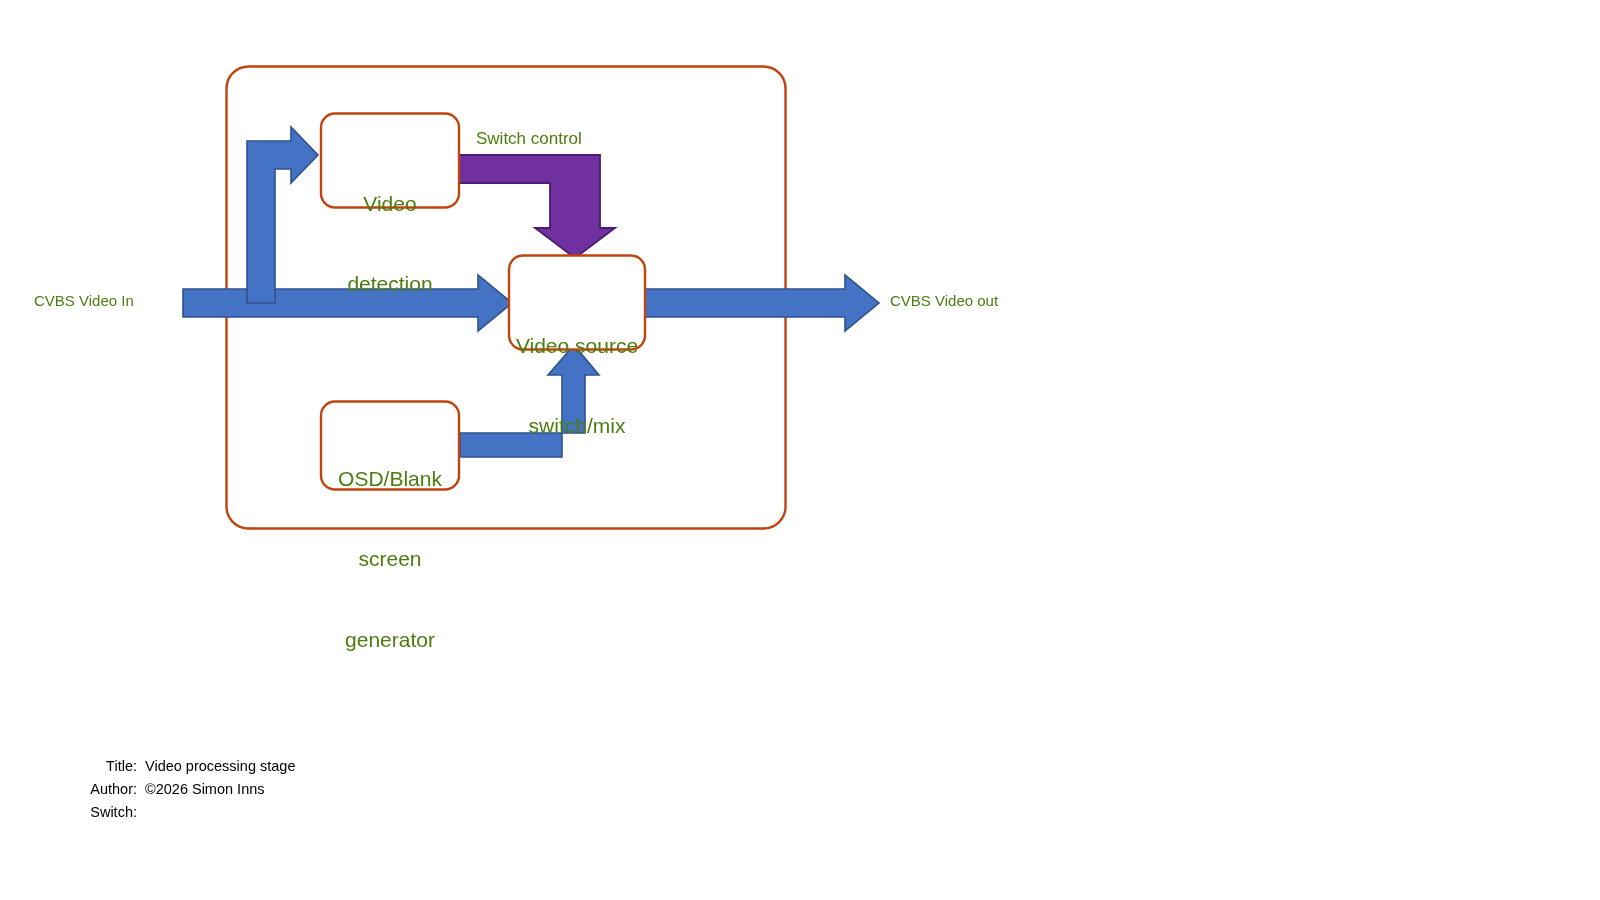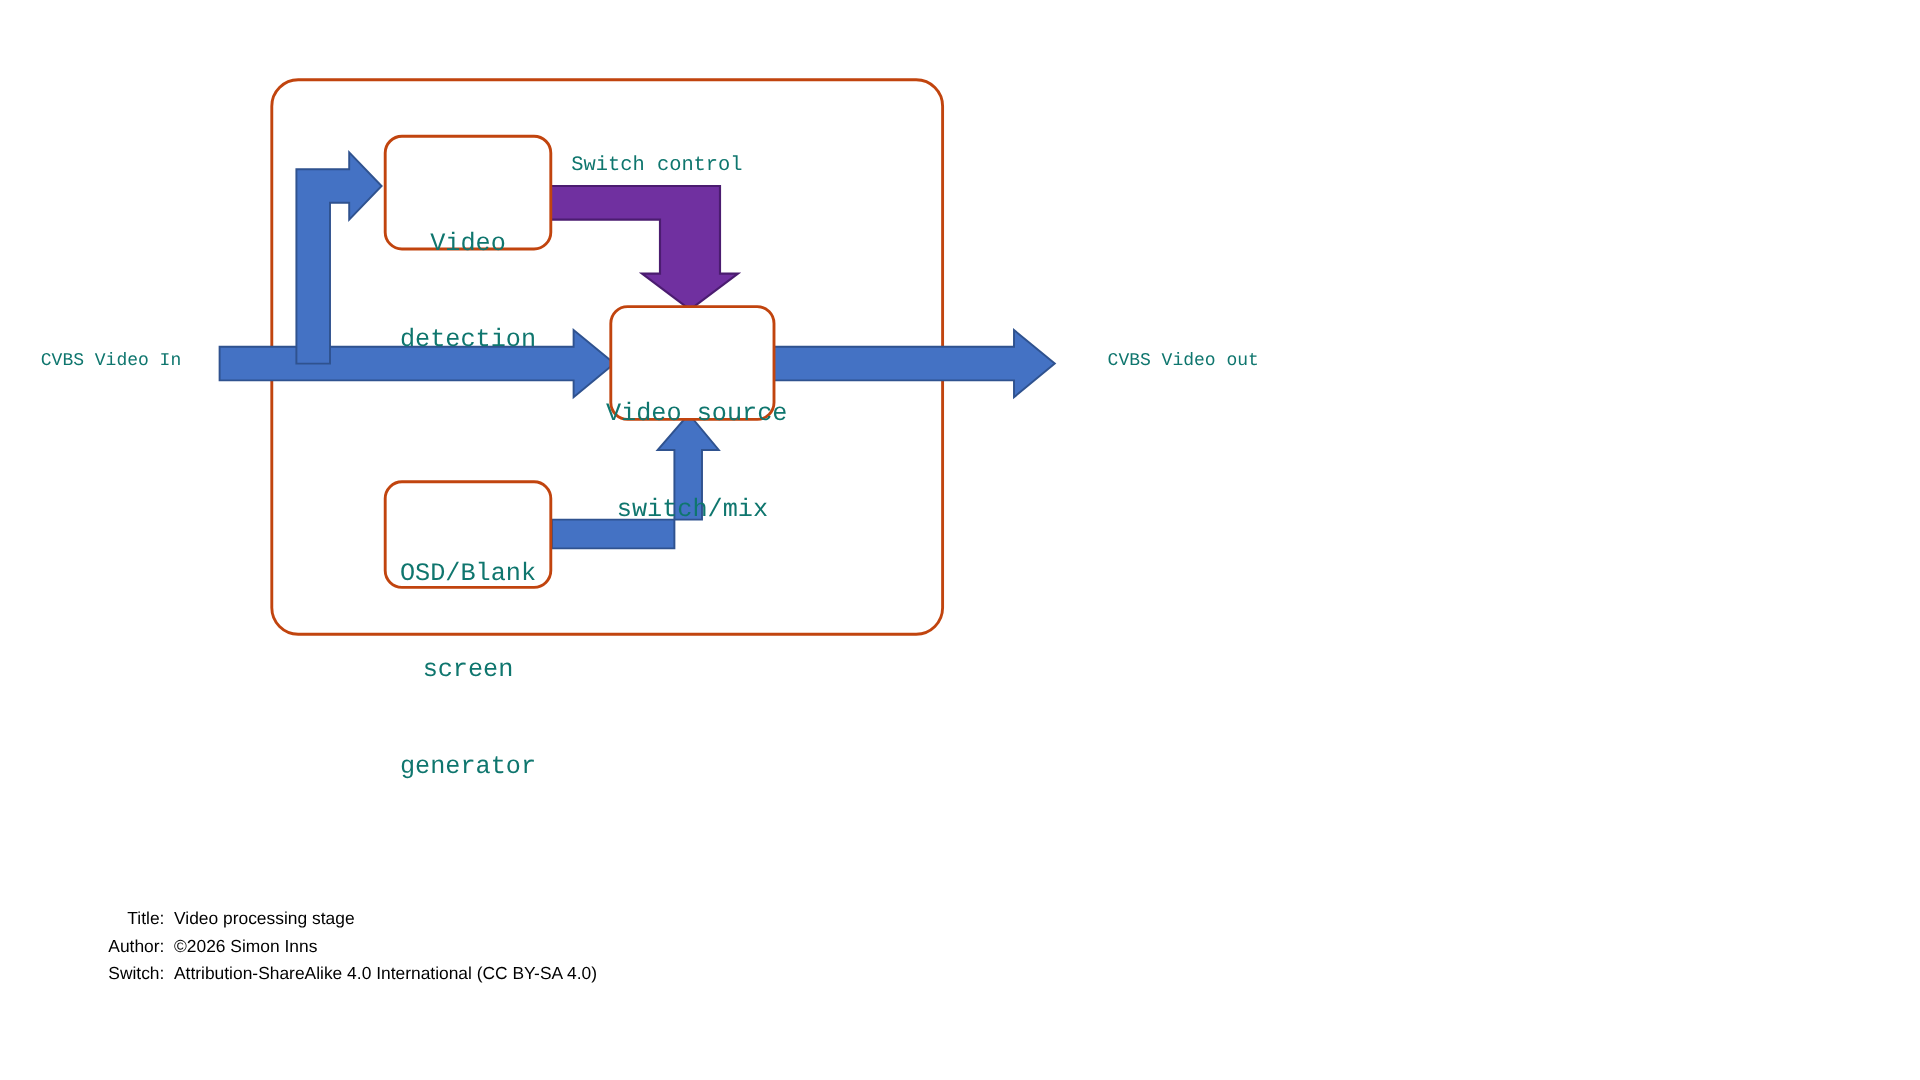--- a/index.html
+++ b/index.html
@@ -19,22 +19,22 @@
     position: absolute;
     left: 0;
     top: 0;
     width: 1600px;
     height: 900px;
   }
 
   
   .diagram-text {
     position: absolute;
-    font-family: Liberation Mono, monospace;
-    color: #0f766e;
+    font-family: Liberation Sans, sans-serif;
+    color: #4d7c0f;
     white-space: pre;
     line-height: 1.28;
   }
 
   .box-label {
     text-align: center;
     font-size: 21px;
   }
 
   .port-label {
@@ -107,31 +107,30 @@
   </div>
 
   <div class="diagram-text box-label" style="left:321px; top:412px; width:138px;">
     <div>OSD/Blank</div>
     <div>screen</div>
     <div>generator</div>
   </div>
 
   <div class="diagram-text port-label" style="left:34px; top:291px;">CVBS Video In</div>
 
-  <div class="diagram-text port-label" style="left:890px; top:291px;margin-left:33px;">CVBS Video out</div>
+  <div class="diagram-text port-label" style="left:890px; top:291px;">CVBS Video out</div>
 
   <div class="diagram-text edge-label" style="left:476px; top:128px;">Switch control</div>
 </div>
 
 <div id="footer-meta">
   <div class="meta-row">
     <div class="meta-key">Title:</div>
     <div class="meta-val">Video processing stage</div>
   </div>
   <div class="meta-row">
     <div class="meta-key">Author:</div>
     <div class="meta-val">©2026 Simon Inns</div>
   </div>
   <div class="meta-row">
     <div class="meta-key">Switch:</div>
-    <div class="meta-val">Attribution-ShareAlike 4.0 International (CC BY-SA 4.0)</div>
   </div>
 </div>
 
 </body></html>

